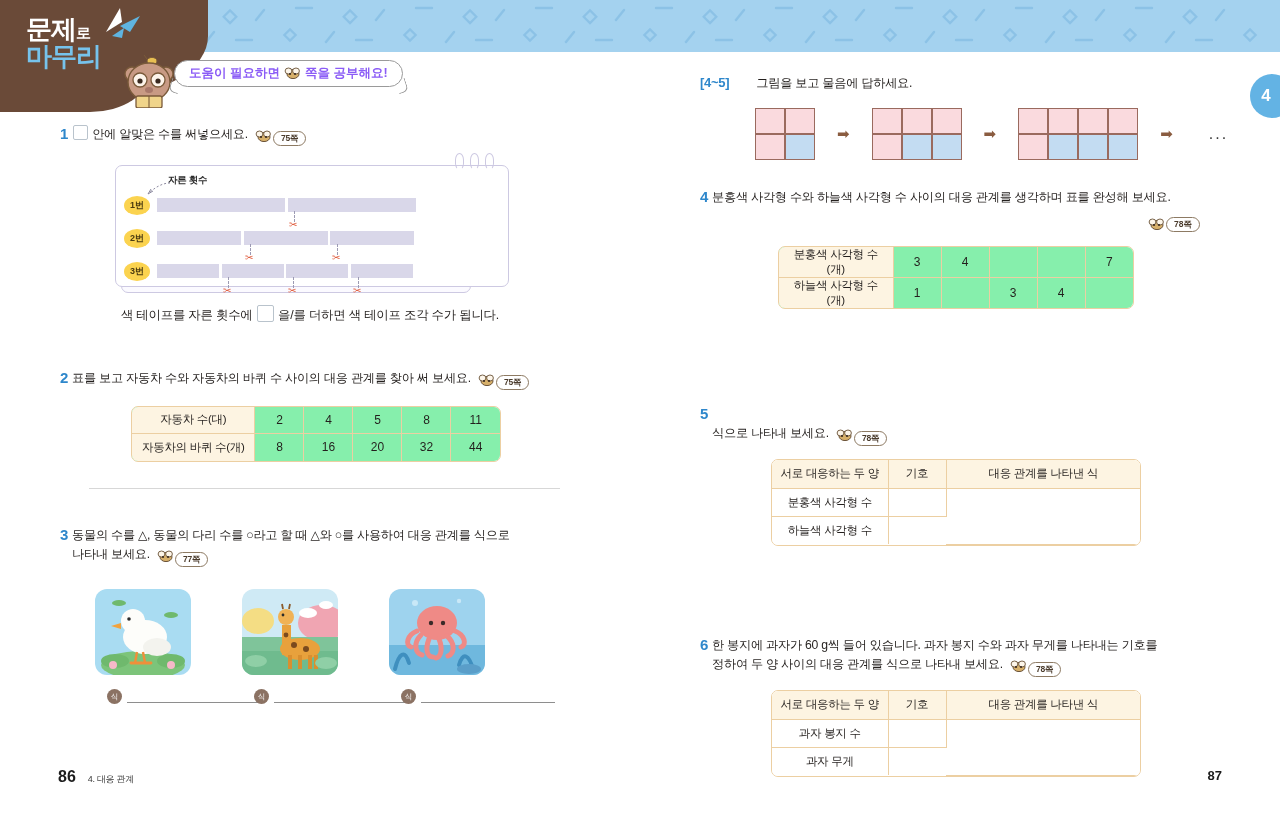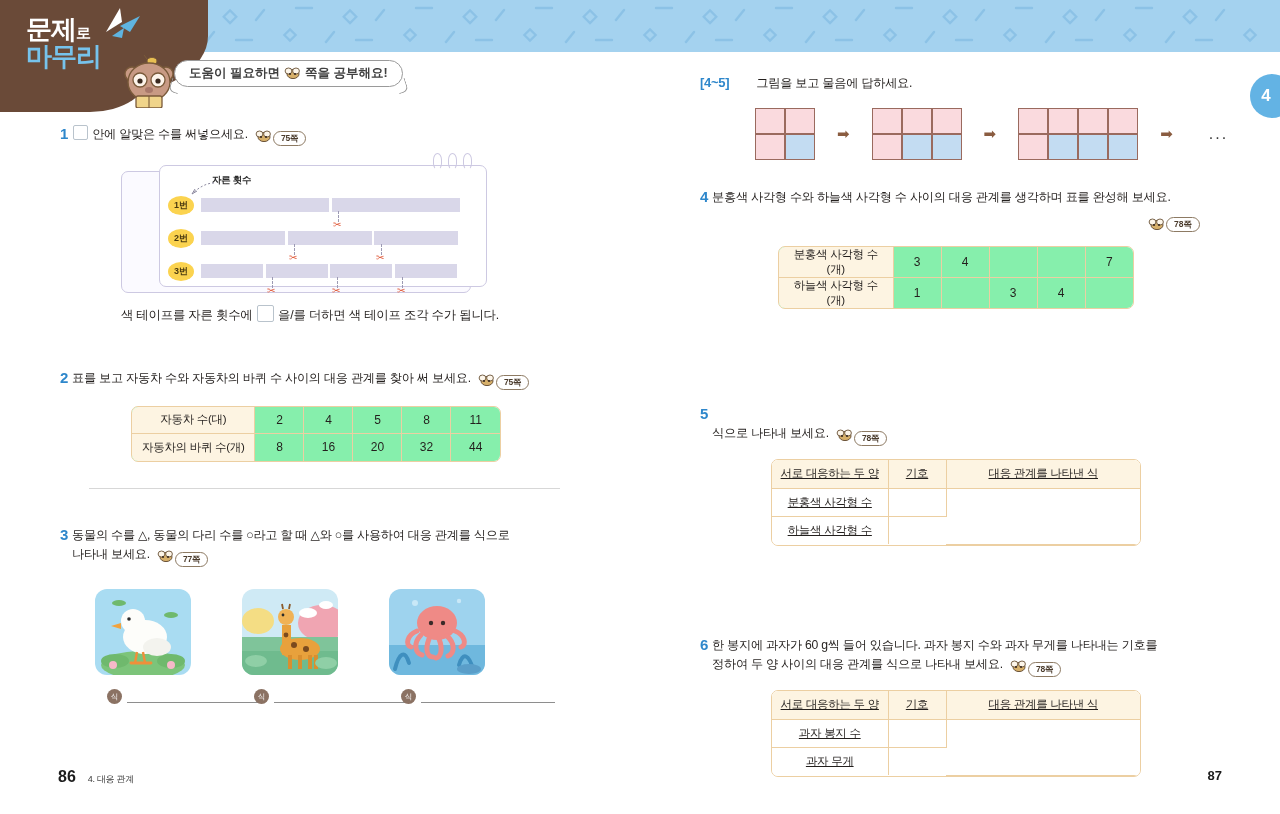--- a/index.html
+++ b/index.html
@@ -44,21 +44,21 @@
 
   .mascot { position: absolute; left: 118px; top: 52px; z-index: 8; }
 
   
   .speech {
     position: absolute; left: 174px; top: 60px;
     height: 27px; padding: 0 14px;
     border: 1.4px solid #9a9a9a; border-radius: 14px;
     background: #ffffff;
     display: flex; align-items: center; gap: 4px;
-    font-size: 12.5px; font-weight: bold; color: #404040;
+    font-size: 12.5px; font-weight: bold; color: #8b5cf6;
     white-space: nowrap; z-index: 9;
   }
   .speech .tick-l, .speech .tick-r {
     position: absolute; width: 10px; height: 14px;
     border-left: 1.4px solid #9a9a9a; border-bottom: 1.4px solid #9a9a9a;
   }
   .speech .tick-l { left: -5px; bottom: -7px; transform: rotate(18deg); border-right: none; border-top: none; border-radius: 0 0 0 6px;}
   .speech .tick-r { right: -5px; bottom: -7px; transform: rotate(-18deg) scaleX(-1); border-radius: 0 0 0 6px;}
 
   
@@ -111,24 +111,23 @@
     padding: 1px 7px 1.5px 7px; background: #fff; line-height: 1.25;
   }
 
   
   .tape-card-wrap { position: relative; margin: 16px 0 0 55px; width: 356px; height: 128px; }
   .tape-shadow {
     position: absolute; left: 6px; top: 6px; width: 350px; height: 122px;
     border: 1.2px solid #cdc9e2; border-radius: 7px; background: #fbfaff;
   }
   .tape-card {
-    position: absolute; left: 0; top: 0; width: 328px; height: 122px;
+    position: absolute; left: 0; top: 0; width: 394px; height: 122px;
     border: 1.2px solid #cdc9e2; border-radius: 7px; background: #ffffff;
     overflow: visible;
-    margin-left: 44px;
   }
   .rings { position: absolute; right: 14px; top: -13px; display: flex; gap: 6px; }
   .ring {
     width: 9px; height: 17px; border: 1.4px solid #cdc9e2;
     border-radius: 50% / 40%; border-bottom-color: transparent; background: transparent;
   }
   .cut-label {
     position: absolute; left: 52px; top: 8px;
     font-size: 9.5px; font-weight: bold; color: #2b2b2b; letter-spacing: -0.3px;
   }
@@ -166,21 +165,21 @@
     display: inline-block; background: #fff;
   }
   .dtable-wrap .dtable td { border-left: none; border-top: none; }
   .dtable-wrap .dtable tr:last-child td { border-bottom: none; }
   .dtable-wrap .dtable td:last-child { border-right: none; }
 
   
   .rtable { border-collapse: collapse; background: #fff; }
   .rtable td {
     border: 1px solid #eccfa2; text-align: center; vertical-align: middle;
-    font-size: 11.5px; color: #231f1d; height: 28px; letter-spacing: -0.3px; text-decoration: underline;
+    font-size: 11.5px; color: #231f1d; height: 28px; letter-spacing: -0.3px;
   }
   .rtable tr.hdr td { background: #fdf4e2; }
   .rtable-wrap {
     border: 1.4px solid #eccfa2; border-radius: 7px; overflow: hidden;
     display: inline-block; background: #fff;
   }
   .rtable-wrap .rtable td { border-left: none; border-top: none; }
   .rtable-wrap .rtable tr:last-child td { border-bottom: none; }
   .rtable-wrap .rtable td:last-child { border-right: none; }
 

